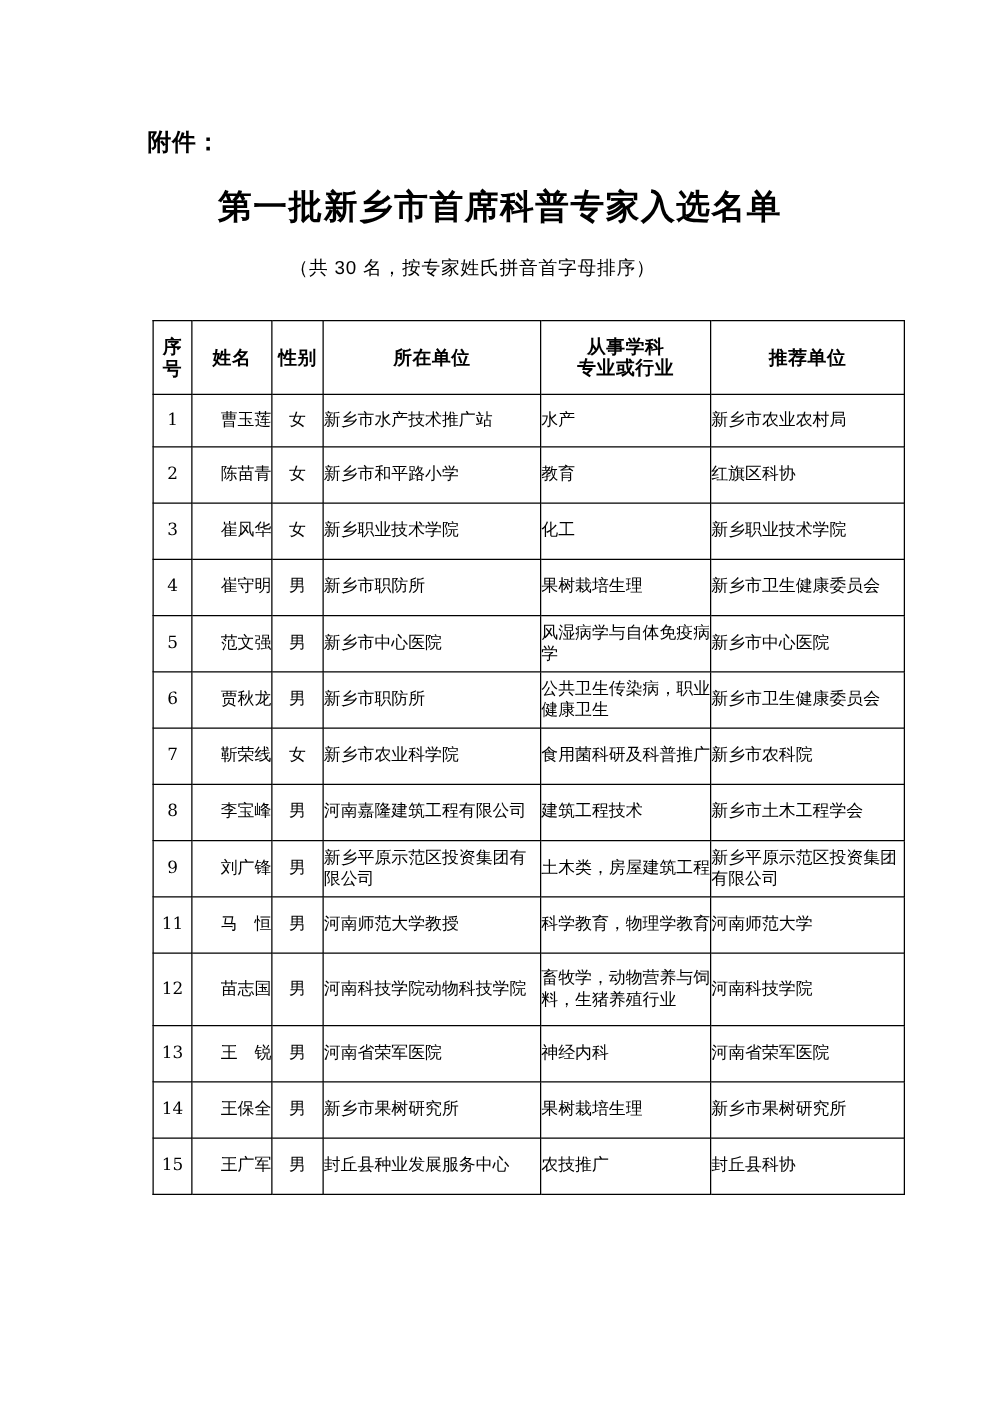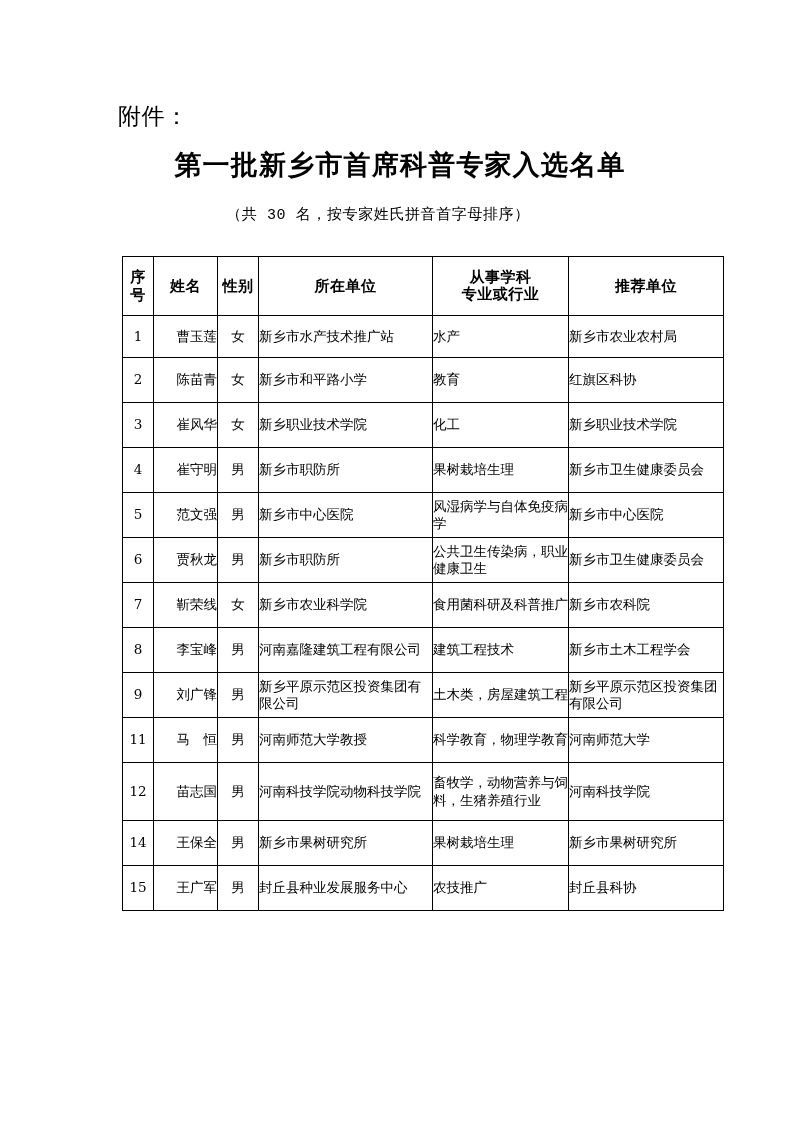--- a/index.html
+++ b/index.html
@@ -20,22 +20,22 @@
     width: 800px;
     height: 1132px;
     box-sizing: border-box;
   }
 
   
   .attach-label {
     position: absolute;
     left: 118px;
     top: 101px;
-    font-size: 23px;
-    font-weight: 400;
+    font-size: 19px;
+    font-weight: 700;
     letter-spacing: 0.5px;
     font-family: "DejaVu Serif", "Liberation Serif", serif;
     white-space: nowrap;
   }
   .doc-title {
     position: absolute;
     left: 0;
     top: 147px;
     width: 800px;
     text-align: center;
@@ -47,21 +47,21 @@
   }
   .doc-subtitle {
     position: absolute;
     left: 0;
     top: 205px;
     width: 756px;
     text-align: center;
     font-size: 15px;
     font-weight: 400;
     letter-spacing: 0.6px;
-    font-family: Liberation Mono, monospace;
+    font-family: Liberation Sans, sans-serif;
     white-space: nowrap;
   }
 
   
   .table-wrap {
     position: absolute;
     left: 122px;
     top: 256px;
     width: 601px;
   }
@@ -242,20 +242,28 @@
           </tr>
           <tr class="r-h3">
             <td class="c-idx">12</td>
             <td class="c-name">苗志国</td>
             <td class="c-sex">男</td>
             <td class="c-unit">河南科技学院动物科技学院</td>
             <td class="c-field">畜牧学，动物营养与饲料，生猪养殖行业</td>
             <td class="c-rec">河南科技学院</td>
           </tr>
           <tr class="r-h2">
+            <td class="c-idx">13</td>
+            <td class="c-name">王　锐</td>
+            <td class="c-sex">男</td>
+            <td class="c-unit">河南省荣军医院</td>
+            <td class="c-field">神经内科</td>
+            <td class="c-rec">河南省荣军医院</td>
+          </tr>
+          <tr class="r-h2">
             <td class="c-idx">14</td>
             <td class="c-name">王保全</td>
             <td class="c-sex">男</td>
             <td class="c-unit">新乡市果树研究所</td>
             <td class="c-field">果树栽培生理</td>
             <td class="c-rec">新乡市果树研究所</td>
           </tr>
           <tr class="r-h2">
             <td class="c-idx">15</td>
             <td class="c-name">王广军</td>

